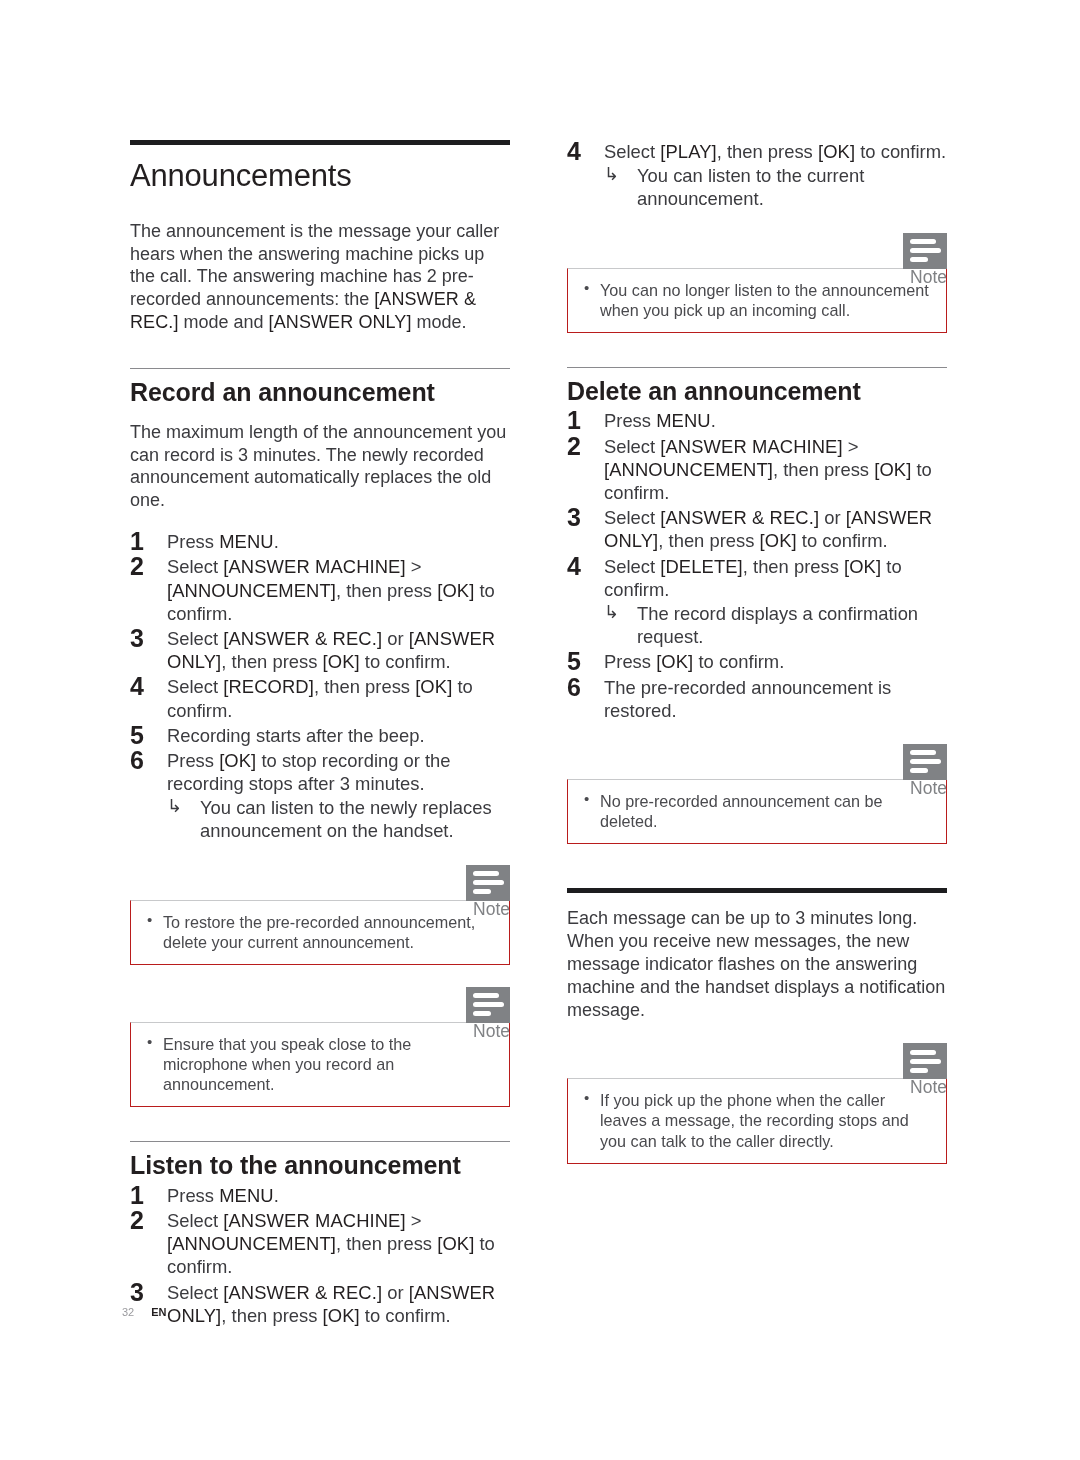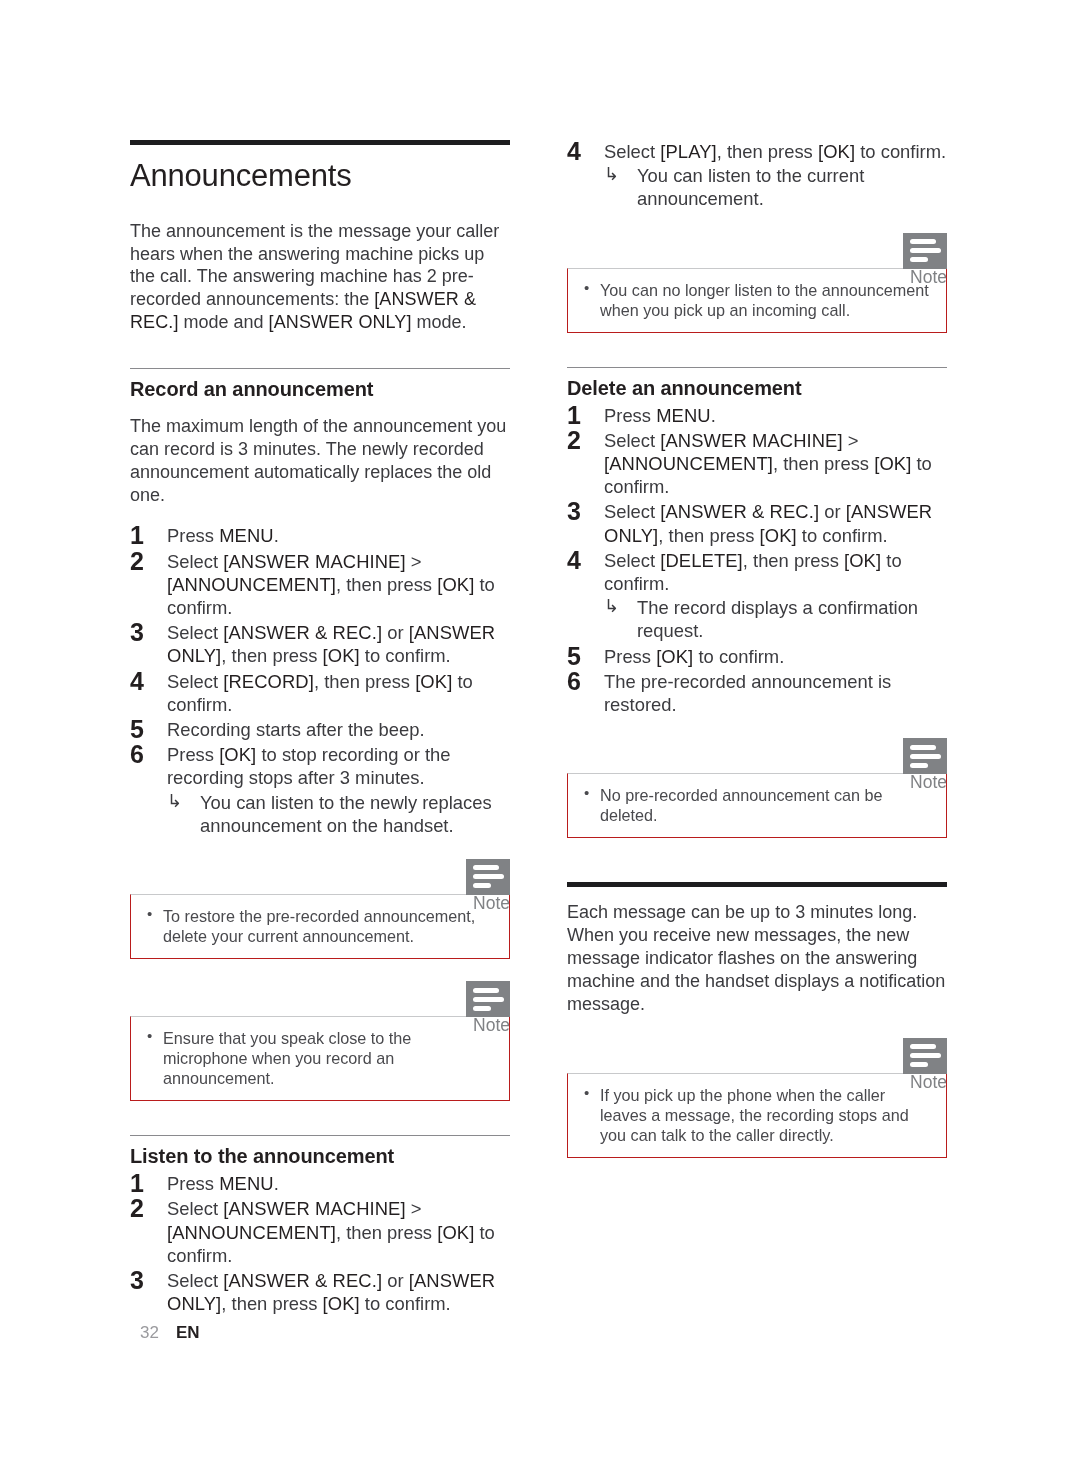--- a/index.html
+++ b/index.html
@@ -46,21 +46,21 @@
   
   h1.title {
     font-size: 31px;
     font-weight: 400;
     letter-spacing: -0.2px;
     color: #231f20;
     margin: 0 0 26px 0;
     line-height: 1.12;
   }
   h2.subtitle {
-    font-size: 20px;
+    font-size: 25px;
     font-weight: 700;
     color: #231f20;
     margin: 0 0 14px 0;
     line-height: 1.15;
     letter-spacing: -0.1px;
   }
   h2.subtitle.tight { margin-bottom: 4px; }
 
   
   p.body {
@@ -183,25 +183,24 @@
     position: absolute;
     left: 2px;
     top: -1px;
     font-size: 15px;
     color: #4a4a4e;
   }
 
   
   .footer {
     position: absolute;
-    left: 140px;
+    left: 122px;
     top: 1307px;
-    font-size: 17px;
+    font-size: 11px;
     line-height: 1;
-    margin-top: 17px;
   }
   .footer .pg {
     color: #9a9a9e;
     margin-right: 17px;
   }
   .footer .lang {
     color: #231f20;
     font-weight: 700;
   }
 </style>

